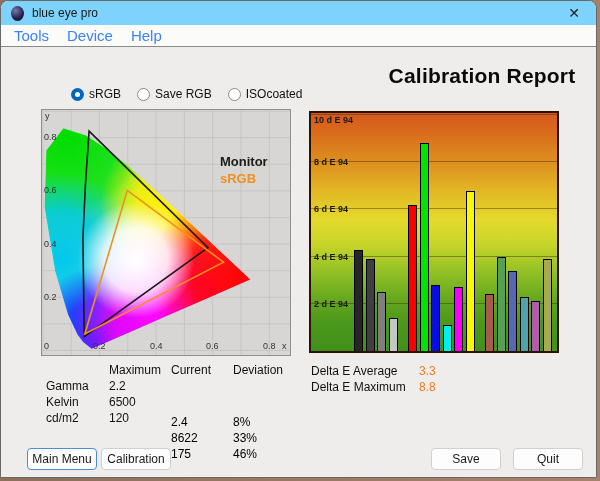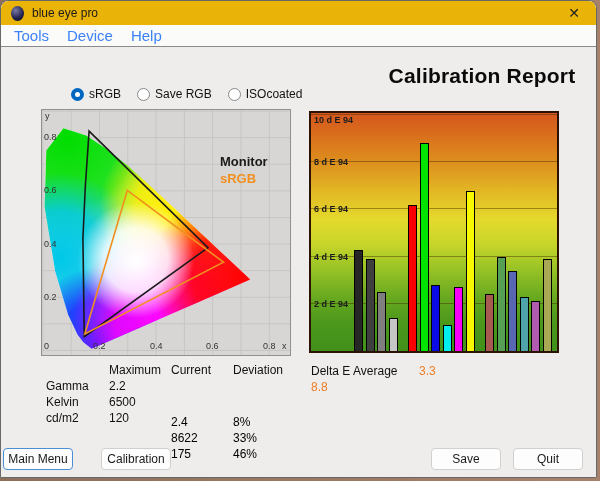--- a/index.html
+++ b/index.html
@@ -1,20 +1,20 @@
 <!DOCTYPE html>
 <html><head>
 <meta charset="utf-8">
 <style>
   html,body{margin:0;padding:0;}
   .desktop{position:relative;width:600px;height:481px;background:linear-gradient(90deg,#8d6f5c,#a8816a);
            font-family:"Liberation Sans",sans-serif;overflow:hidden;}
   .window{position:absolute;left:0;top:0;width:597px;height:478px;background:#efedec;
           border:1px solid #686868;border-radius:8px 8px 2px 2px;box-sizing:border-box;overflow:hidden;}
-  .titlebar{position:relative;height:24px;background:#eab308;display:flex;align-items:center;border-radius:7px 7px 0 0;}
+  .titlebar{position:relative;height:24px;background:#7dd3fc;display:flex;align-items:center;border-radius:7px 7px 0 0;}
   .app-icon{width:13px;height:15px;border-radius:50%;margin-left:10px;
             background:radial-gradient(circle at 35% 30%, #7878aa, #26264f 55%, #05051a 100%);}
   .title{margin-left:8px;font-size:12px;color:#1a1a1a;}
   .close-btn{position:absolute;right:6px;top:0;width:32px;height:24px;display:flex;align-items:center;
              justify-content:center;font-size:14px;color:#222;}
   .menubar{height:21px;background:#fbfbfa;display:flex;align-items:center;padding-left:4px;border-bottom:1px solid #8a8a8a;}
   .menu-item{font-size:15px;color:#3b82f6;padding:2px 9px;}
   .content{position:absolute;top:46px;left:0;right:0;bottom:0;background:#efedec;}
 
   .radio-row{position:absolute;left:70px;top:40px;display:flex;gap:16px;align-items:center;}
@@ -47,21 +47,21 @@
            grid-auto-rows:16px;font-size:12px;color:#111;}
   .results .orange{color:#000000;margin-top:36px;}
 
   .delta-block{position:absolute;left:310px;top:317px;font-size:12px;color:#111;}
   .delta-row{display:flex;height:16px;align-items:flex-start;}
   .delta-label{width:108px;}
   .delta-value{color:#ee7d24;}
 
   .btn{position:absolute;top:401px;width:70px;height:22px;background:#fdfdfd;border:1px solid #d2d0ce;
        border-radius:4px;font-size:12px;display:flex;align-items:center;justify-content:center;color:#1a1a1a;box-sizing:border-box;}
-  #btn-main-menu{left:2px;border:1.5px solid #4a8fd4;}
+  #btn-main-menu{left:26px;border:1.5px solid #4a8fd4;}
   #btn-calibration{left:100px;}
   #btn-save{left:430px;}
   #btn-quit{left:512px;}
 </style>
 </head>
 <body>
 
 <div class="desktop">
   <div class="window">
 
@@ -213,20 +213,21 @@
           <div class="orange">175</div>
           <div class="orange">46%</div>
         </div>
 
       <div class="delta-block">
         <div class="delta-row">
           <span class="delta-label">Delta E Average</span>
           <span class="delta-value">3.3</span>
         </div>
         <div class="delta-row">
+          <span class="delta-label">Delta E Maximum</span>
           <span class="delta-value">8.8</span>
         </div>
       </div>
 
       <div class="btn" id="btn-main-menu">Main Menu</div>
       <div class="btn" id="btn-calibration">Calibration</div>
       <div class="btn" id="btn-quit">Quit</div>
       <div class="btn" id="btn-save">Save</div>
 
     </div>

